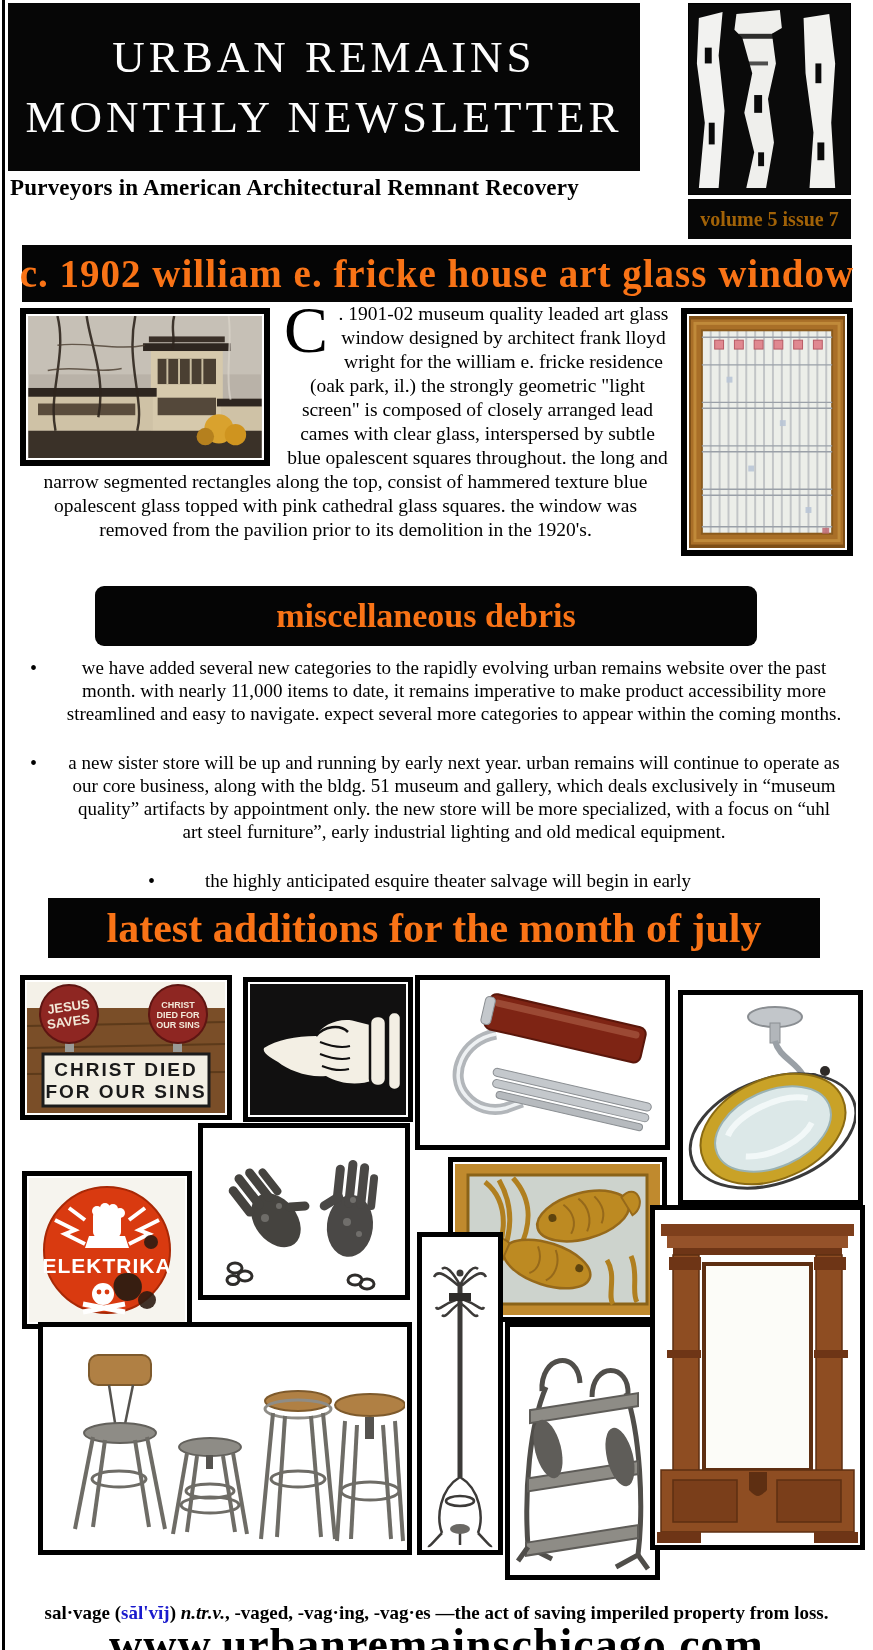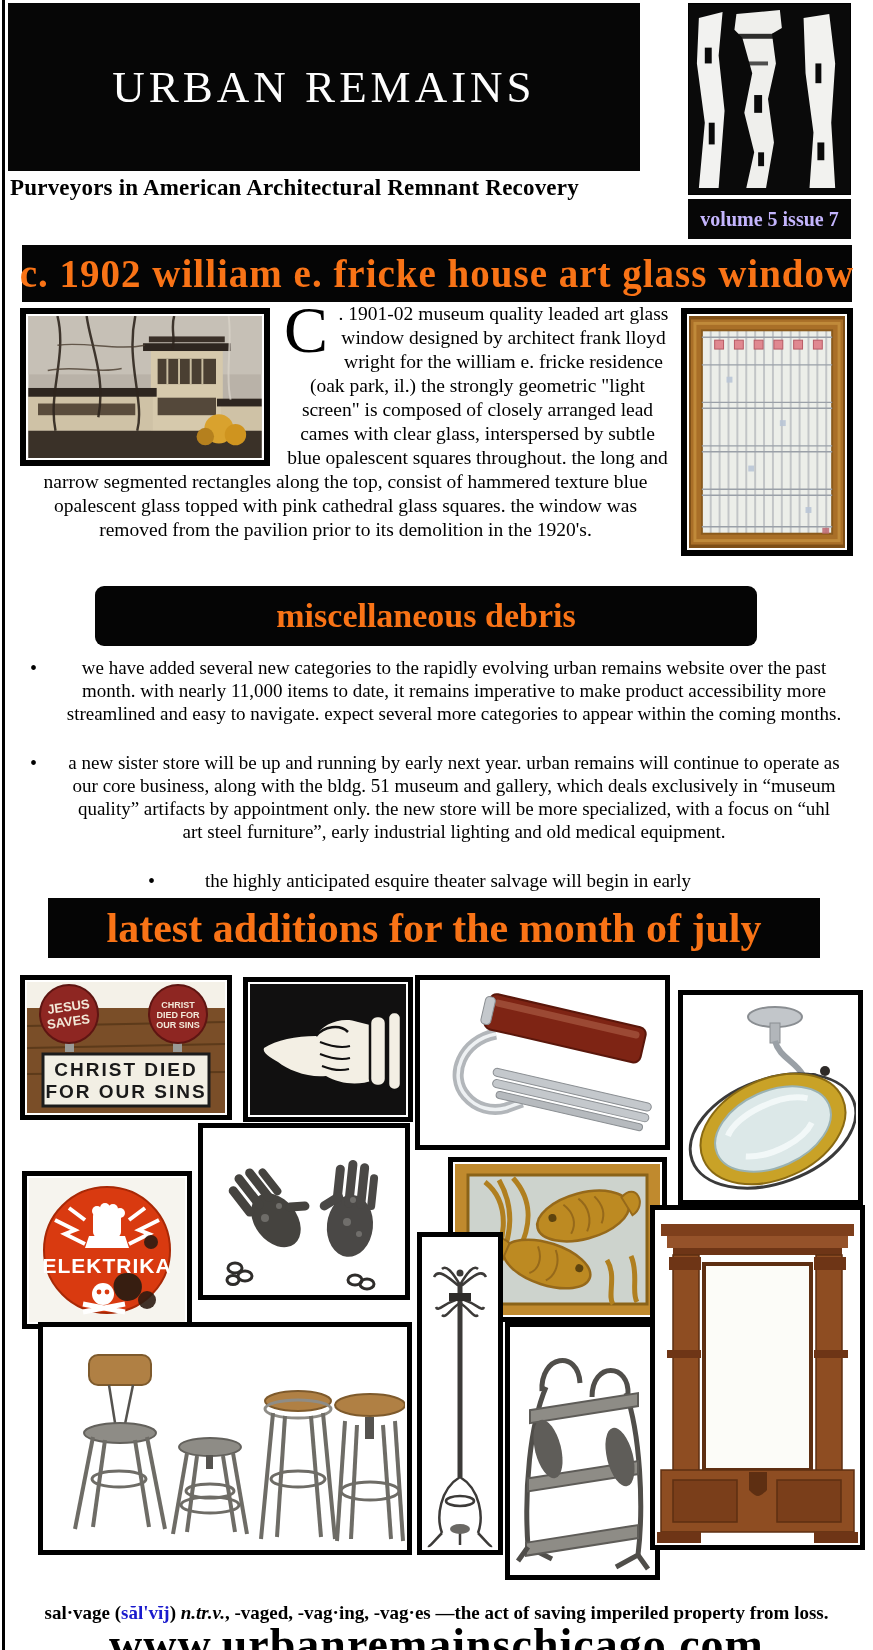--- a/index.html
+++ b/index.html
@@ -9,21 +9,21 @@
   
   #page-border-left{left:2px;top:0;width:3px;height:1650px;background:#000;}
   
   #title-box{left:8px;top:3px;width:632px;height:168px;background:#060606;color:#fdfdfd;
              display:flex;flex-direction:column;align-items:center;justify-content:center;gap:8px;}
   #title-box .tl{font-size:45px;letter-spacing:4px;white-space:nowrap;}
   #tagline{left:10px;top:175px;width:660px;height:32px;font-weight:800;font-size:23px;
            letter-spacing:.2px;white-space:nowrap;}
   #ornament-box{left:688px;top:3px;width:163px;height:192px;background:#000;border:1px solid #000;}
   #ornament-box svg{display:block;width:100%;height:100%;}
-  #volume-bar{left:688px;top:199px;width:163px;height:40px;background:#060606;color:#c4b5fd;
+  #volume-bar{left:688px;top:199px;width:163px;height:40px;background:#060606;color:#a16207;
               display:flex;align-items:center;justify-content:center;font-weight:700;font-size:20px;}
   
   .banner{background:#050505;color:#f97316;display:flex;align-items:center;justify-content:center;
           font-weight:700;white-space:nowrap;}
   #feature-banner{left:22px;top:245px;width:830px;height:57px;font-size:39px;letter-spacing:1px;}
   #misc-banner{left:95px;top:586px;width:662px;height:60px;font-size:34px;border-radius:9px;}
   #additions-banner{left:48px;top:898px;width:772px;height:60px;font-size:42px;text-align:right;}
   
   #feature-body{left:20px;top:302px;width:833px;font-size:19.5px;line-height:24px;text-align:center;}
   .photo-frame{border:6px solid #000;background:#fff;box-sizing:border-box;padding:2px;}
@@ -49,20 +49,21 @@
   #definition .verb{font-style:italic;}
 </style>
 </head>
 <body>
 
 <div id="page">
   <div class="abs" id="page-border-left"></div>
 
   <div class="abs" id="title-box">
     <div class="tl">URBAN REMAINS</div>
+    <div class="tl">MONTHLY NEWSLETTER</div>
   </div>
   <div class="abs" id="tagline">Purveyors in American Architectural Remnant Recovery</div>
 
   <div class="abs" id="ornament-box">
     <svg viewBox="0 0 163 192">
       <rect width="163" height="192" fill="#0a0a0a"></rect>
       <polygon points="10,14 34,8 30,52 36,108 30,186 10,186 16,120 8,60" fill="#f2f2f0"></polygon>
       <polygon points="48,10 92,6 94,24 84,30 88,60 80,96 86,140 78,186 58,186 66,150 56,110 64,70 54,34 46,26" fill="#efefec"></polygon>
       <polygon points="116,14 142,10 148,60 144,120 148,186 122,186 126,130 118,70" fill="#f2f2ef"></polygon>
       <rect x="50" y="30" width="42" height="5" fill="#0a0a0a" opacity=".85"></rect>

